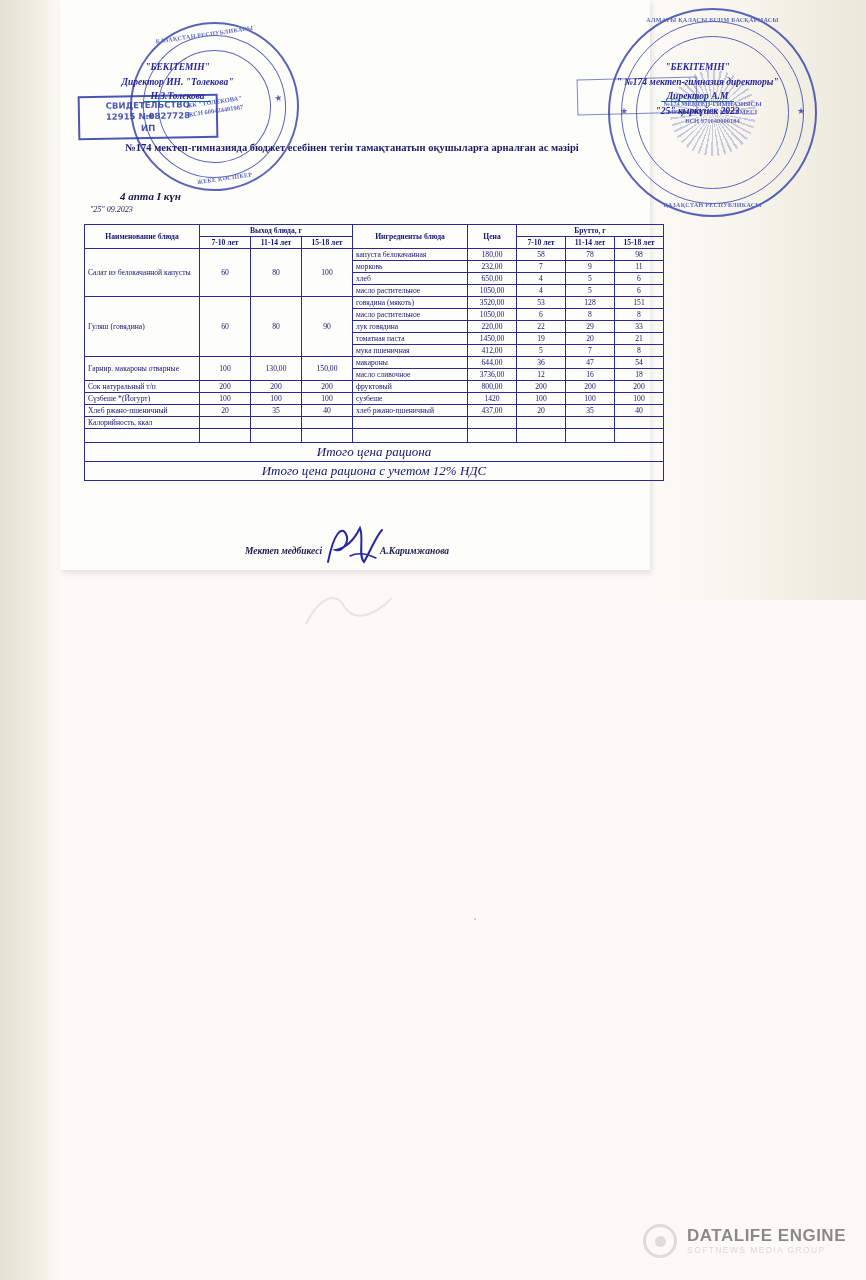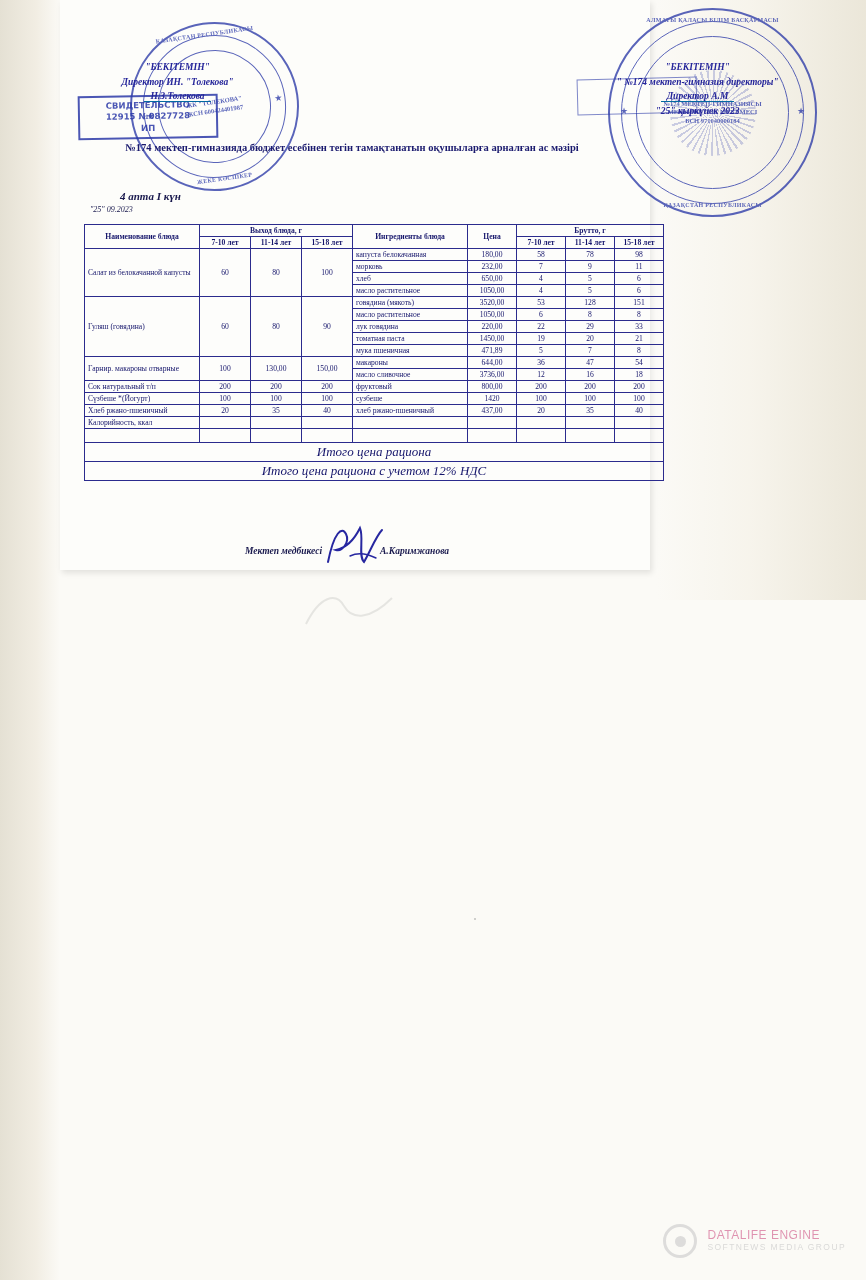--- a/index.html
+++ b/index.html
@@ -151,21 +151,21 @@
     position:absolute;right:20px;bottom:22px;display:flex;align-items:center;gap:10px;
     opacity:.45;
   }
   .wm-logo{
     width:34px;height:34px;border-radius:50%;
     border:3px solid #b9b9bb;box-sizing:border-box;
     display:flex;align-items:center;justify-content:center;
   }
   .wm-logo i{display:block;width:11px;height:11px;border-radius:50%;background:#b9b9bb;}
   .wm-text{line-height:1.15;font-family:"Liberation Sans",sans-serif;}
-  .wm-title{font-size:12px;font-weight:normal;color:#be185d;letter-spacing:.5px;}
+  .wm-title{font-size:17px;font-weight:bold;color:#000000;letter-spacing:.5px;}
   .wm-sub{font-size:8.5px;color:#b2b2b4;letter-spacing:1.4px;}
 </style>
 </head>
 <body>
 
 <div class="shadow-band"></div>
 <div class="sheet"></div>
 <div class="shadow-band-r"></div>
 
 <div class="stamp stamp-left">
@@ -298,21 +298,21 @@
       </tr>
       <tr>
         <td class="l ingr">томатная паста</td>
         <td class="c price">1450,00</td>
         <td class="c br">19</td>
         <td class="c br">20</td>
         <td class="c br">21</td>
       </tr>
       <tr>
         <td class="l ingr">мука пшеничная</td>
-        <td class="c price">471,89</td>
+        <td class="c price">412,00</td>
         <td class="c br">5</td>
         <td class="c br">7</td>
         <td class="c br">8</td>
       </tr>
       <tr>
         <td class="l dish" rowspan="2">Гарнир. макароны отварные</td>
         <td class="c outc" rowspan="2">100</td>
         <td class="c outc" rowspan="2">130,00</td>
         <td class="c outc" rowspan="2">150,00</td>
         <td class="l ingr">макароны</td>

